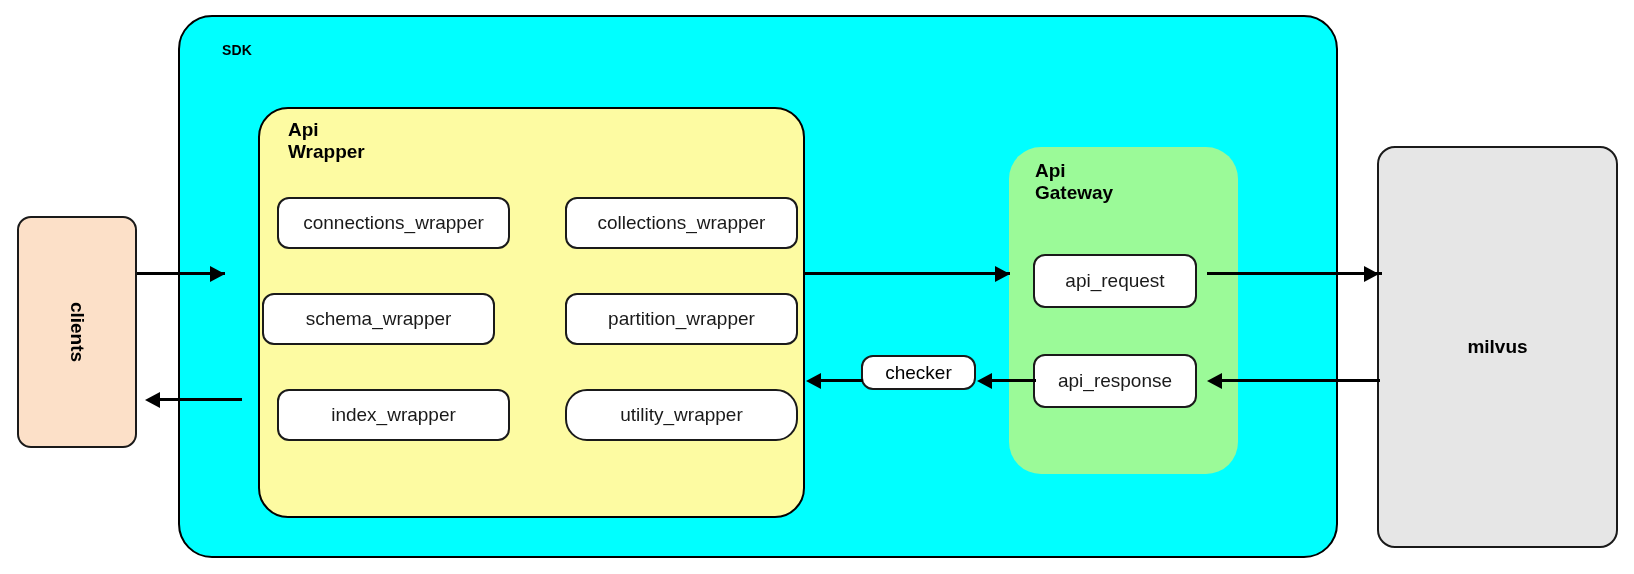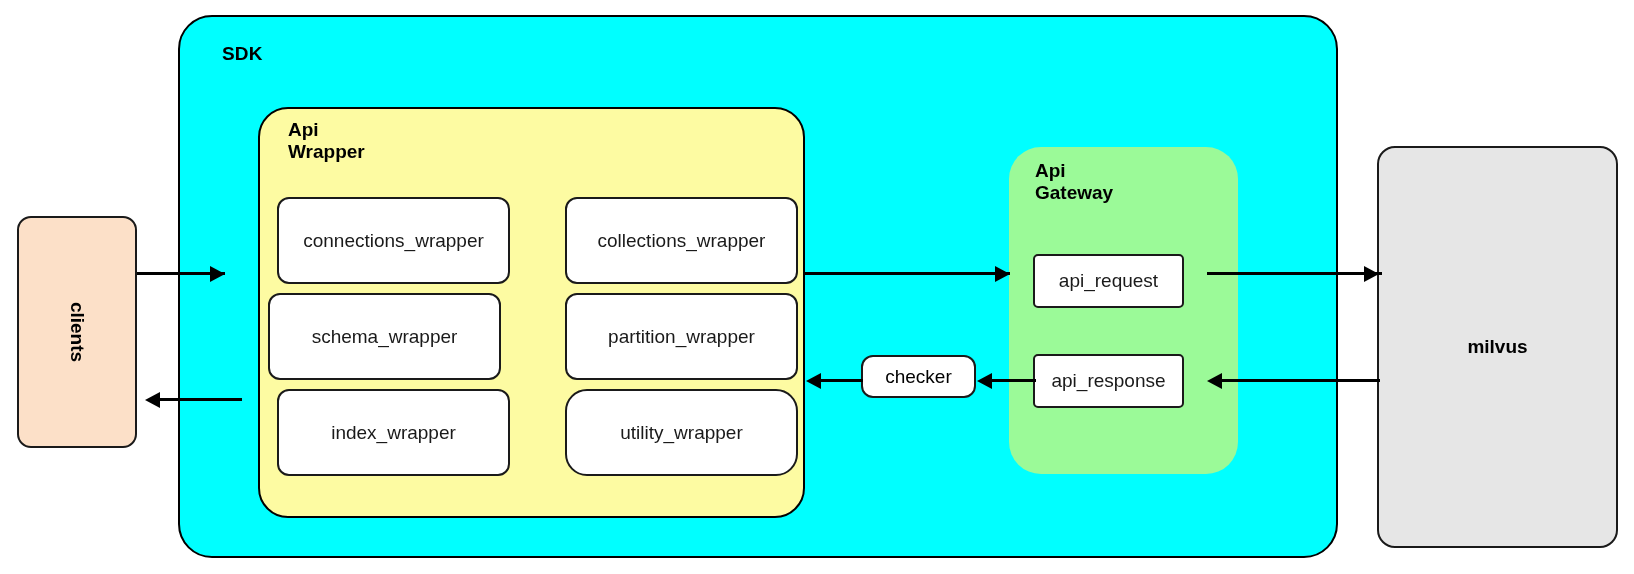--- a/index.html
+++ b/index.html
@@ -36,21 +36,21 @@
     height: 543px;
     background: #00ffff;
     border: 2px solid #000000;
     border-radius: 34px;
     display: block;
   }
   #sdk-label {
     position: absolute;
     left: 42px;
     top: 26px;
-    font-size: 19px;
+    font-size: 14px;
     font-weight: bold;
     letter-spacing: 0.2px;
     white-space: pre-line;
     line-height: 1.12;
     text-align: right;
   }
 
   
   #api-wrapper-container {
     left: 258px;
@@ -73,21 +73,21 @@
     text-align: left;
   }
 
   
   .wrapper-box {
     background: #ffffff;
     border: 2px solid #1a1a1a;
     border-radius: 12px;
     font-size: 19px;
     width: 233px;
-    height: 87px;
+    height: 52px;
     color: #1a1a1a;
   }
 
   
   #api-gateway-container {
     left: 1009px;
     top: 147px;
     width: 229px;
     height: 327px;
     background: #9bfa98;
@@ -101,33 +101,33 @@
     top: 13px;
     font-size: 19px;
     font-weight: bold;
     white-space: pre-line;
     line-height: 1.15;
     text-align: left;
   }
   .gateway-box {
     background: #ffffff;
     border: 2px solid #1a1a1a;
-    border-radius: 5px;
-    font-size: 19px;
-    width: 151px;
+    border-radius: 12px;
+    font-size: 19px;
+    width: 164px;
     height: 54px;
     color: #1a1a1a;
   }
 
   
   #checker-box {
     left: 861px;
     top: 355px;
     width: 115px;
-    height: 43px;
+    height: 35px;
     background: #ffffff;
     border: 2px solid #1a1a1a;
     border-radius: 12px;
     font-size: 19px;
   }
 
   
   #clients-box {
     left: 17px;
     top: 216px;
@@ -194,21 +194,21 @@
     <div id="api-wrapper-label">Api
 Wrapper</div>
   </div>
 
   <div class="box wrapper-box" style="left:277px; top:197px;">
     <span>connections_wrapper</span>
   </div>
   <div class="box wrapper-box" style="left:565px; top:197px;justify-content:center;">
     <span>collections_wrapper</span>
   </div>
-  <div class="box wrapper-box" style="left:268px; top:293px;">
+  <div class="box wrapper-box" style="left:262px; top:293px;">
     <span>schema_wrapper</span>
   </div>
   <div class="box wrapper-box" style="left:565px; top:293px;">
     <span>partition_wrapper</span>
   </div>
   <div class="box wrapper-box" style="left:277px; top:389px;text-align:right;">
     <span>index_wrapper</span>
   </div>
   <div class="box wrapper-box" style="left:565px; top:389px;border-radius:22px;">
     <span>utility_wrapper</span>

